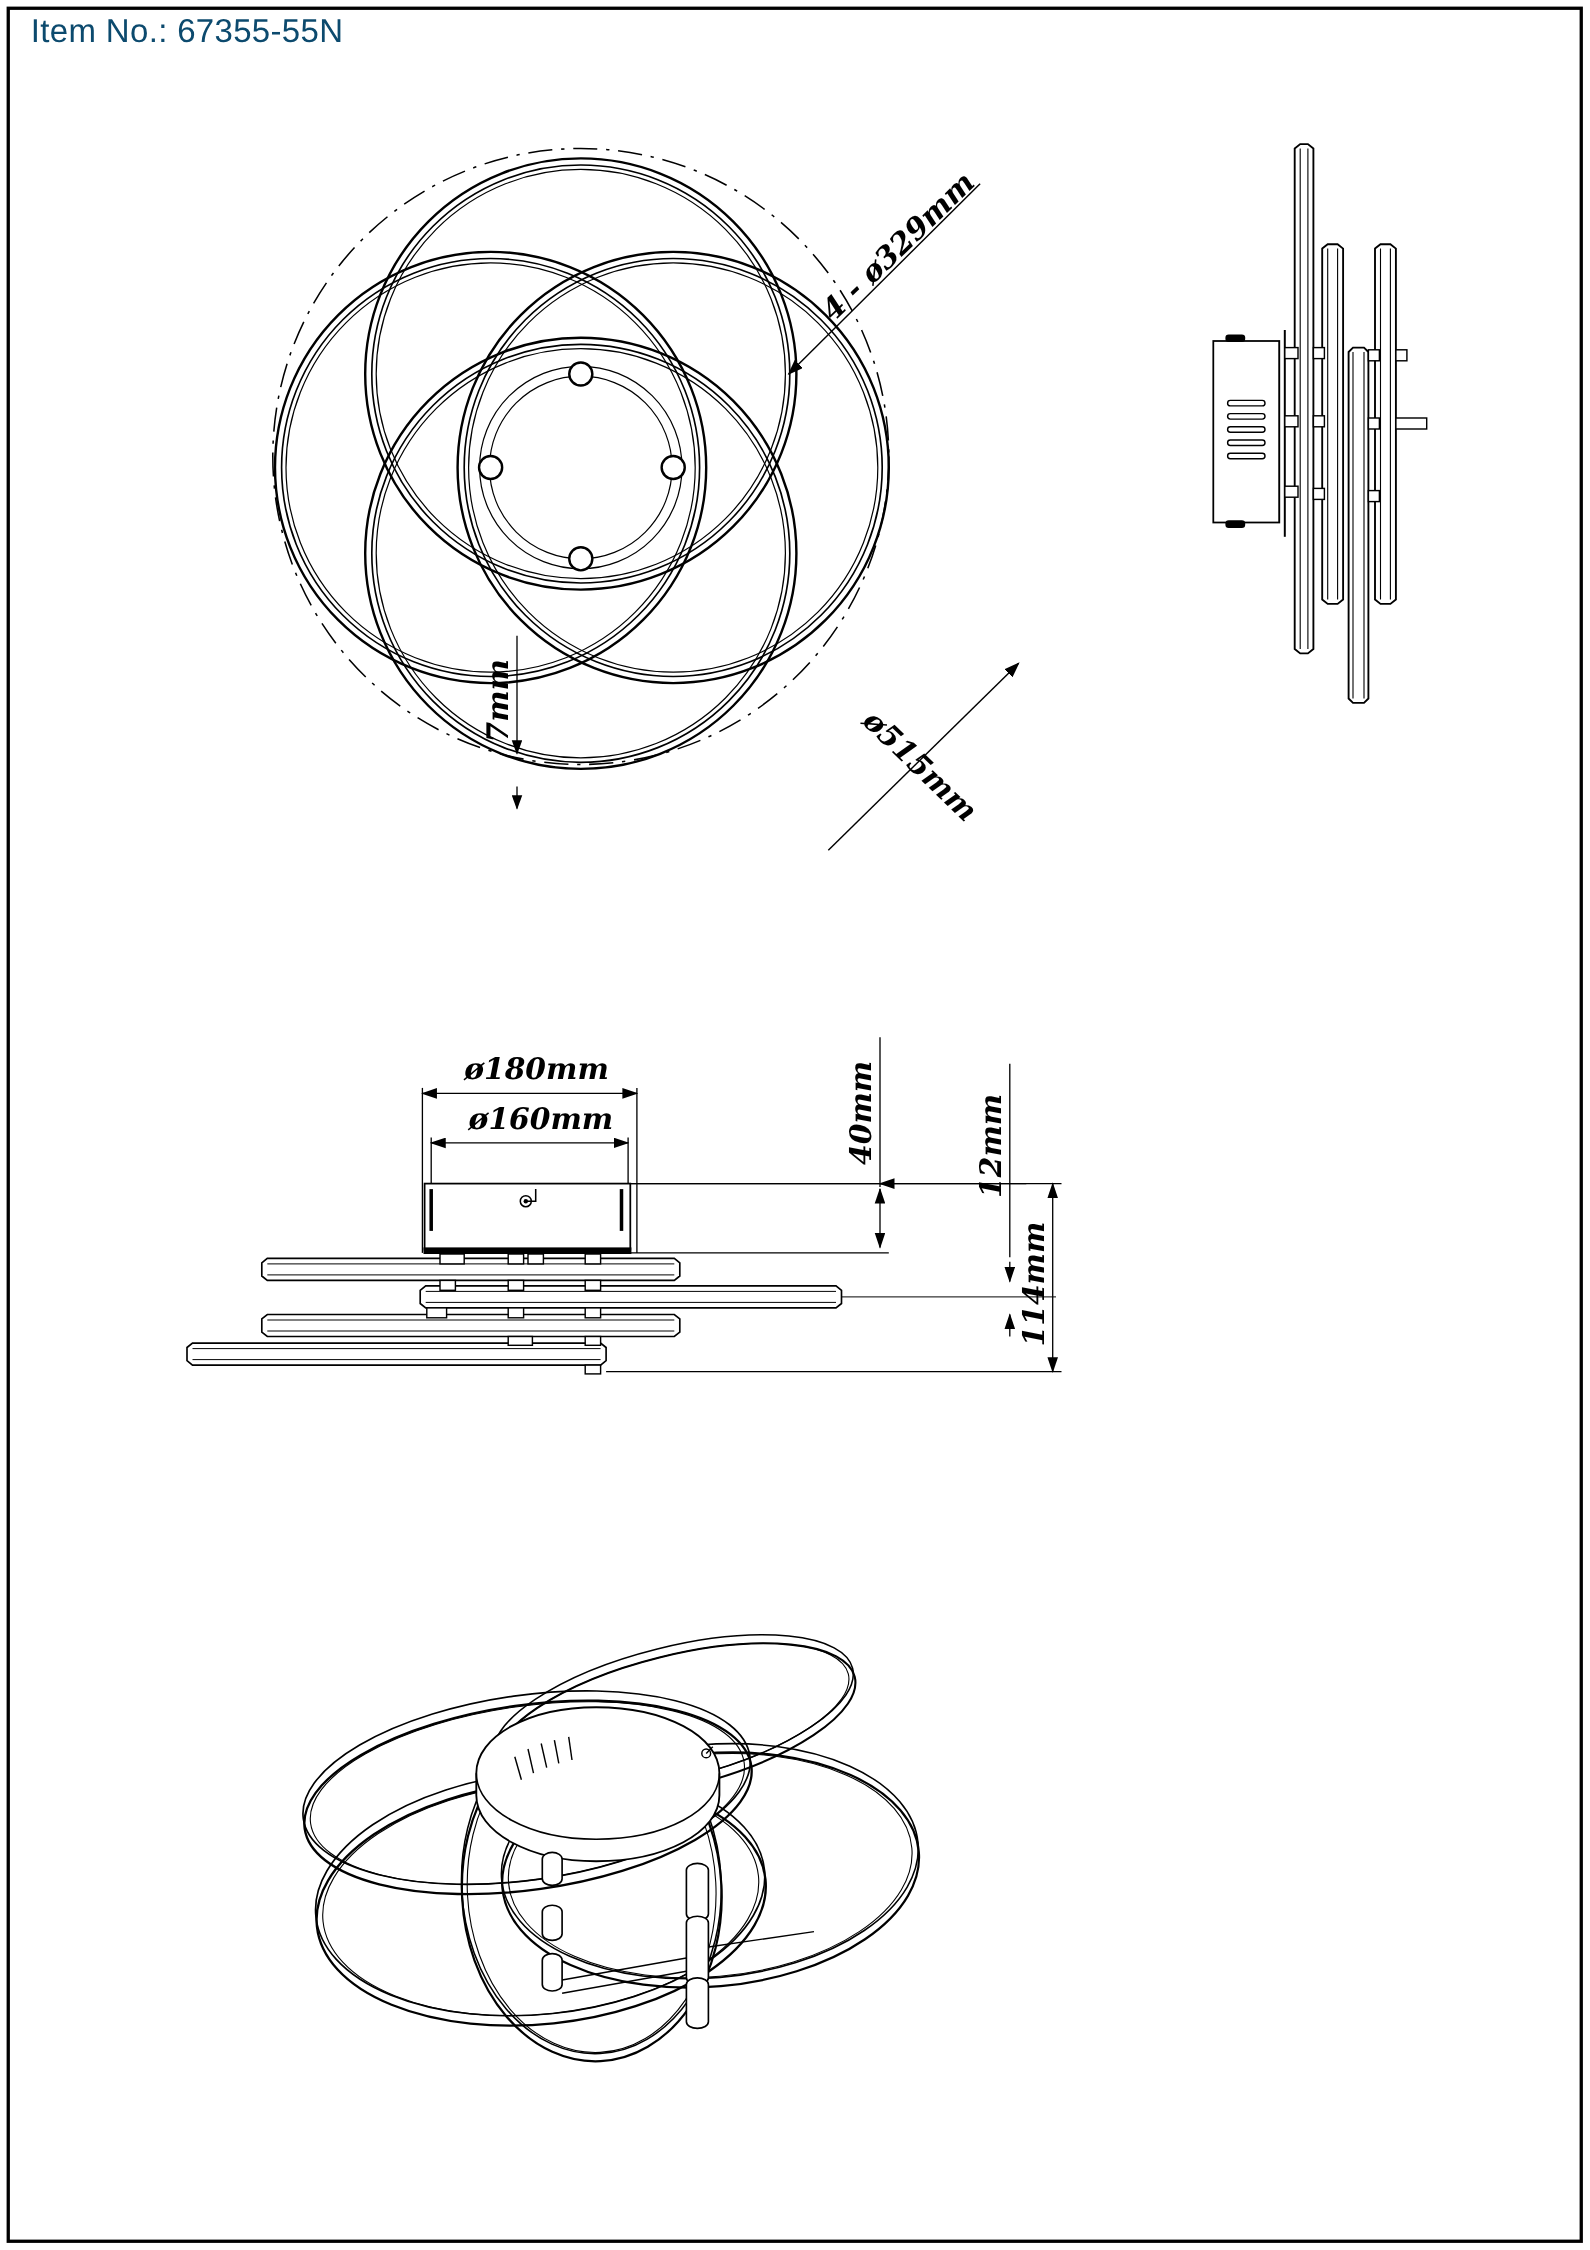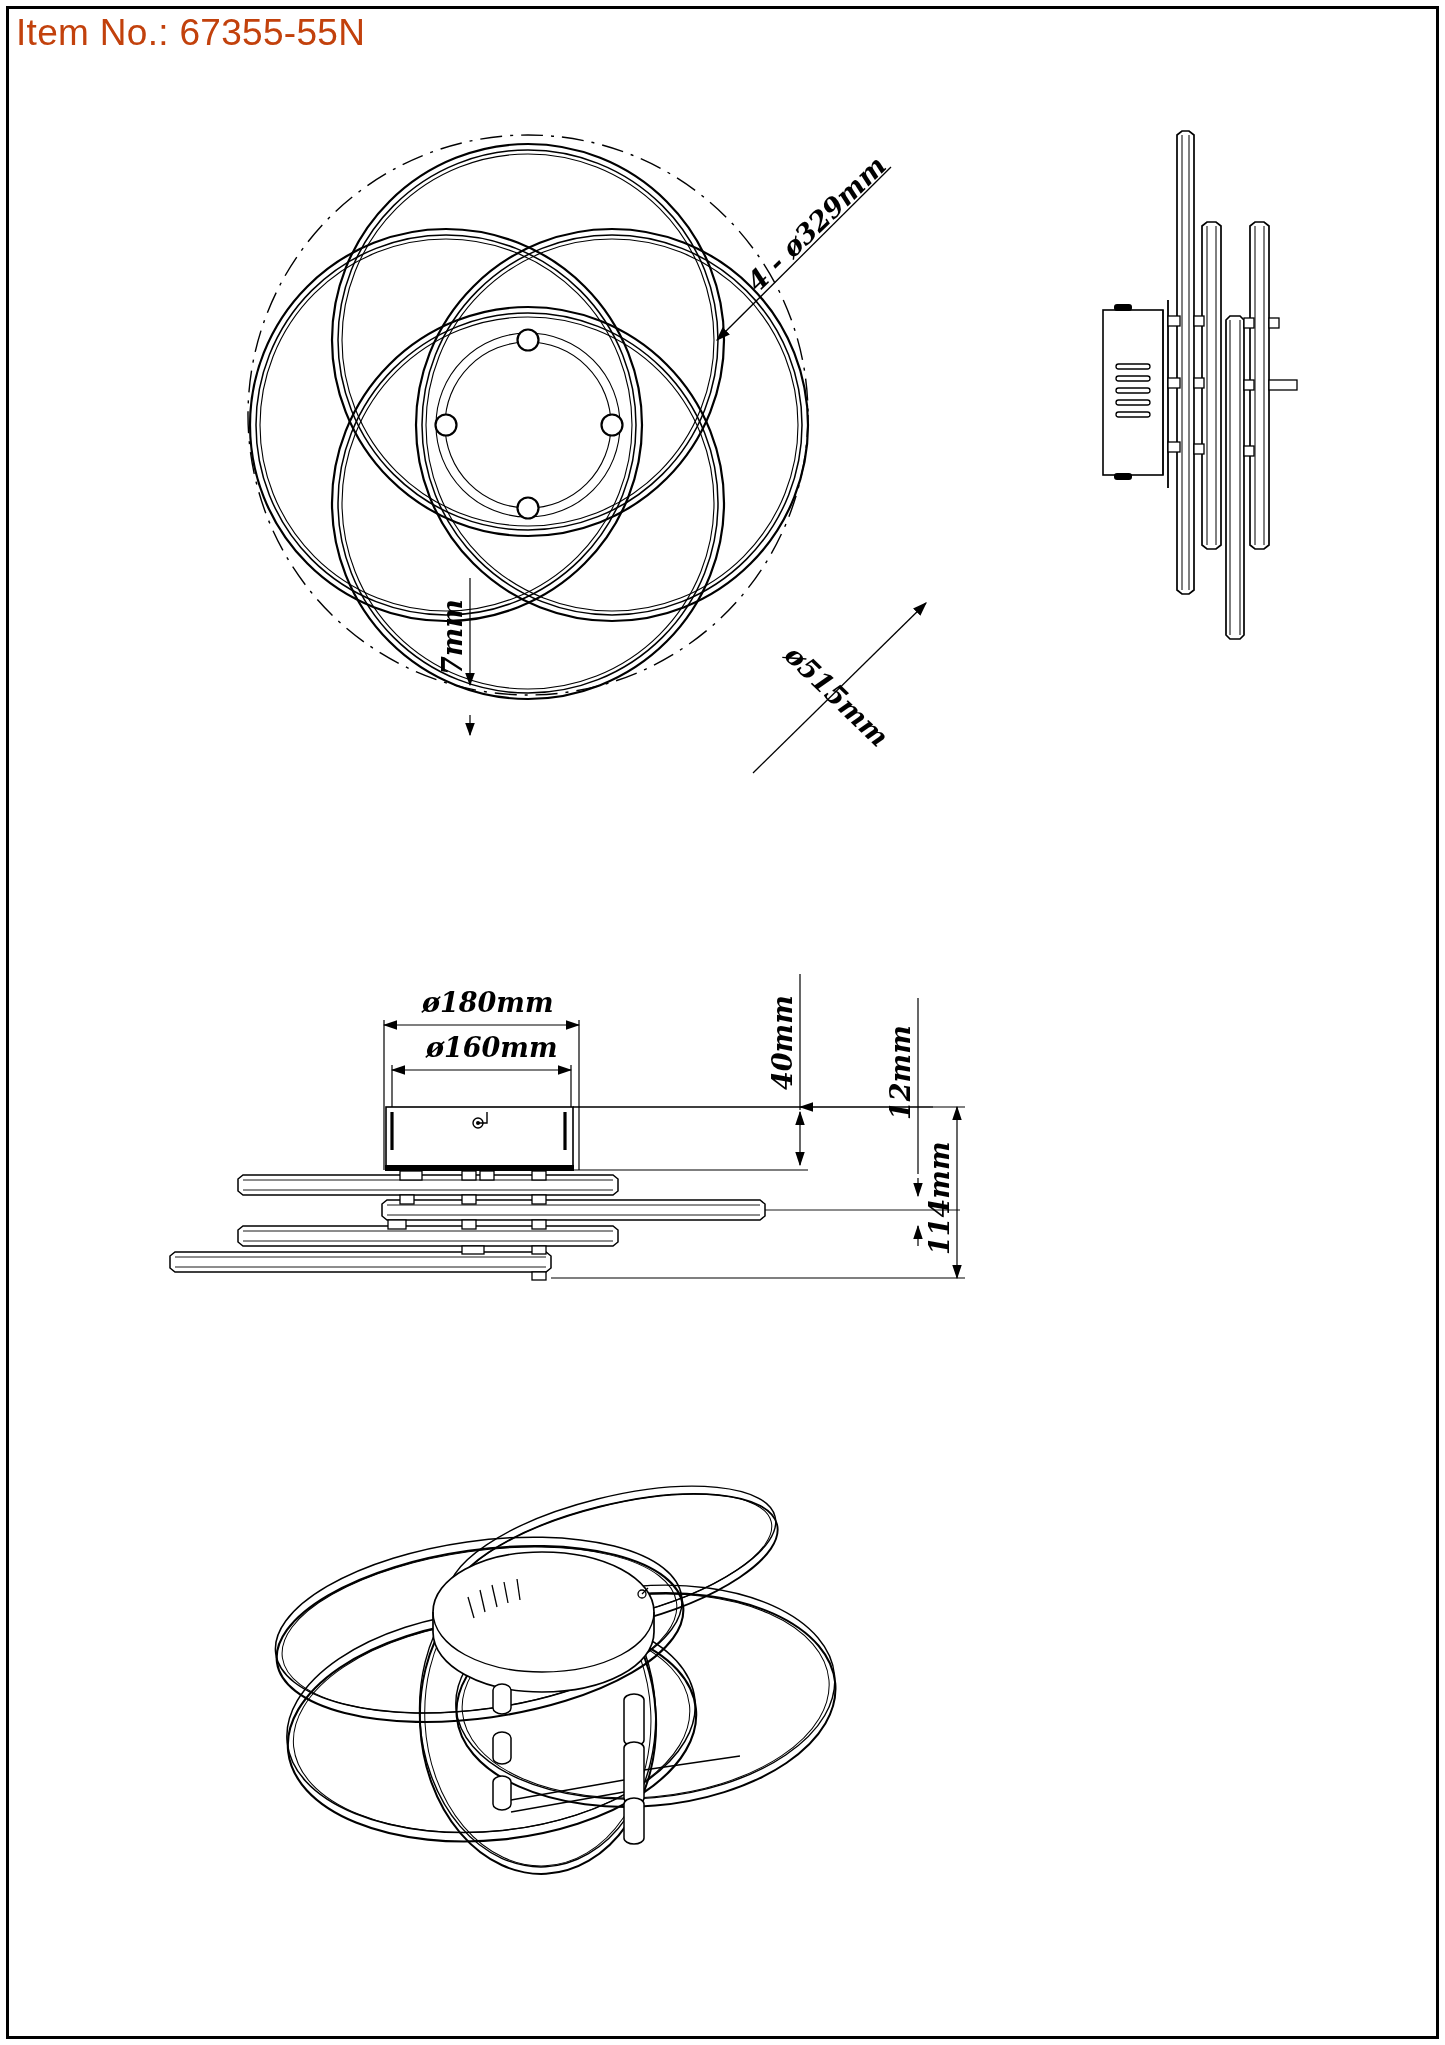--- a/index.html
+++ b/index.html
@@ -23,25 +23,25 @@
     left: 6px;
     top: 6px;
     width: 1433px;
     height: 2033px;
     border: 3px solid #000000;
     box-sizing: border-box;
     pointer-events: none;
   }
   #item-header {
     position: absolute;
-    left: 16px;
+    left: 28px;
     top: 12px;
-    font-size: 37px;
+    font-size: 30px;
     letter-spacing: 0.3px;
-    color: #c2410c;
+    color: #0c4a6e;
     white-space: nowrap;
   }
   .view {
     position: absolute;
   }
   svg { display: block; overflow: visible; }
   .dimtext {
     font-family: "DejaVu Serif", serif;
     font-style: italic;
     font-weight: bold;
@@ -177,21 +177,21 @@
           <rect x="154" y="260" width="10" height="10" fill="#fff"></rect>
           <rect x="179" y="260" width="28" height="10" fill="#fff"></rect>
           <rect x="78" y="322" width="12" height="10" fill="#fff"></rect>
           <rect x="104" y="324" width="10" height="10" fill="#fff"></rect>
           <rect x="154" y="326" width="10" height="10" fill="#fff"></rect>
         </g>
       </g>
     </svg>
   </div>
 
-  <div class="view" style="left:160px; top:960px; width:920px; height:330px;">
+  <div class="view" style="left:160px; top:929px; width:920px; height:330px;">
     <svg width="920" height="330" viewBox="0 0 920 330">
       <defs>
         <marker id="aR" markerWidth="12" markerHeight="10" refX="11" refY="4" orient="auto">
           <path d="M0,0 L12,4 L0,8 z" fill="#000"></path>
         </marker>
         <marker id="aL" markerWidth="12" markerHeight="10" refX="1" refY="4" orient="auto">
           <path d="M12,0 L0,4 L12,8 z" fill="#000"></path>
         </marker>
       </defs>
 

